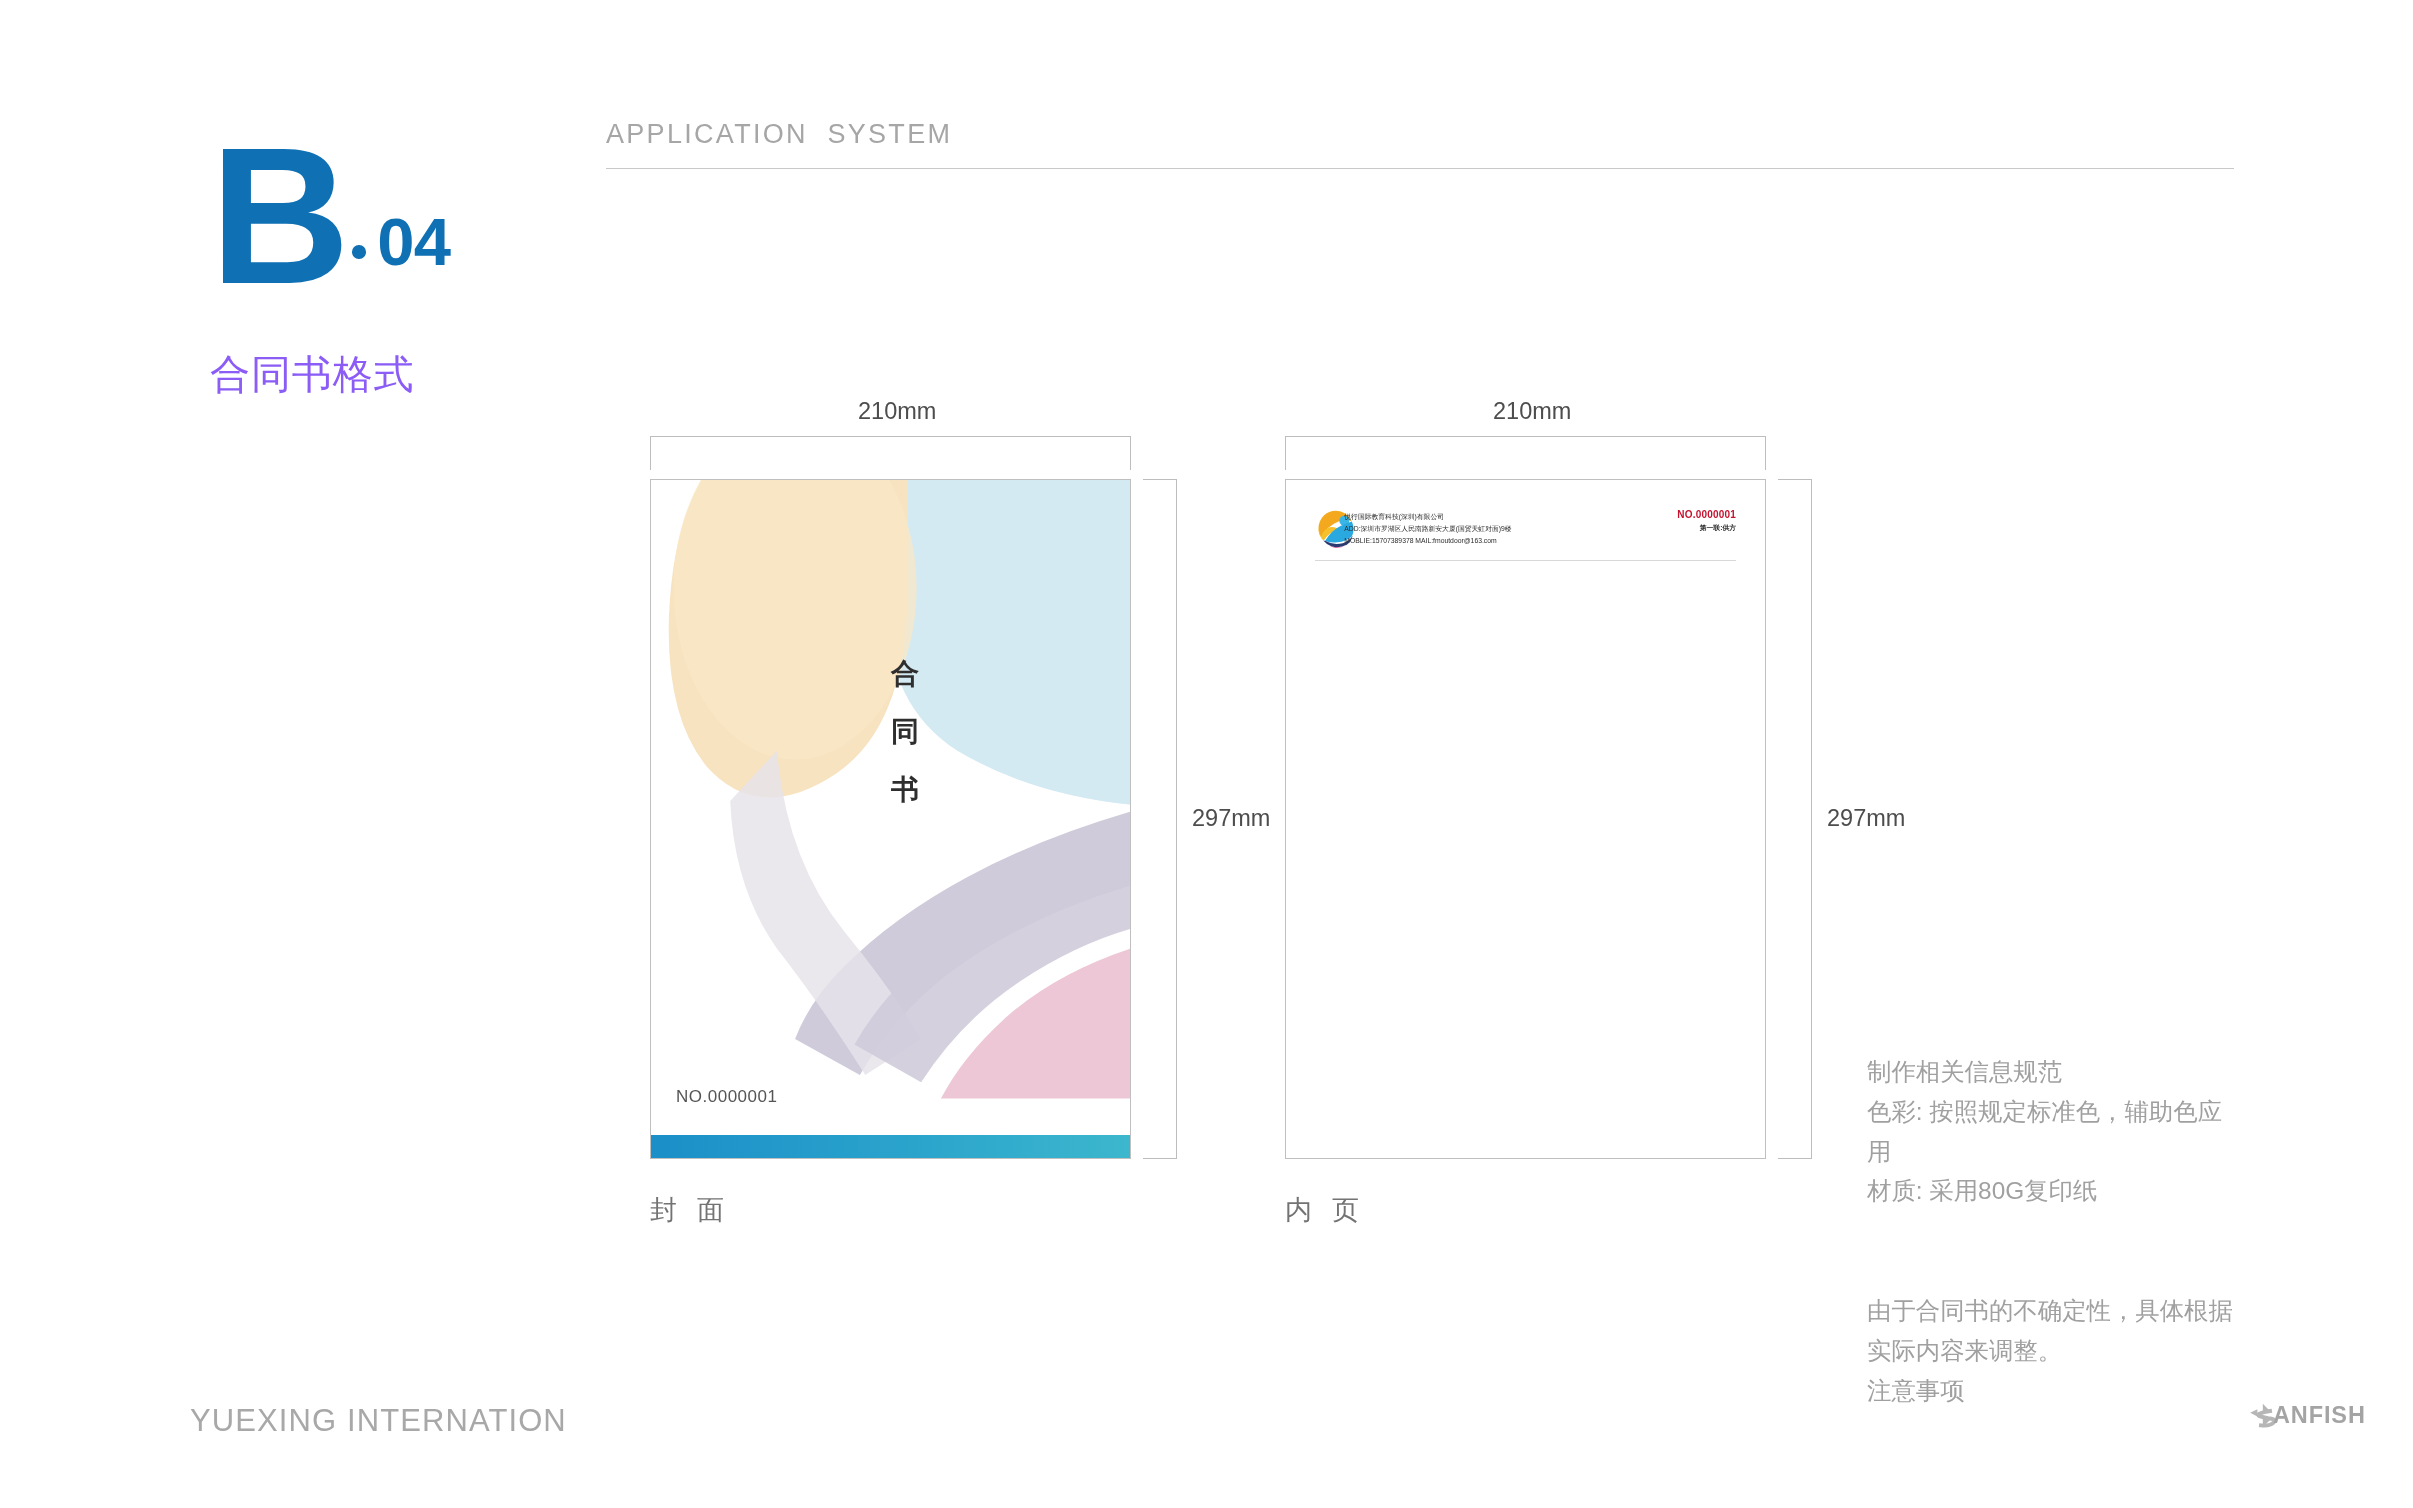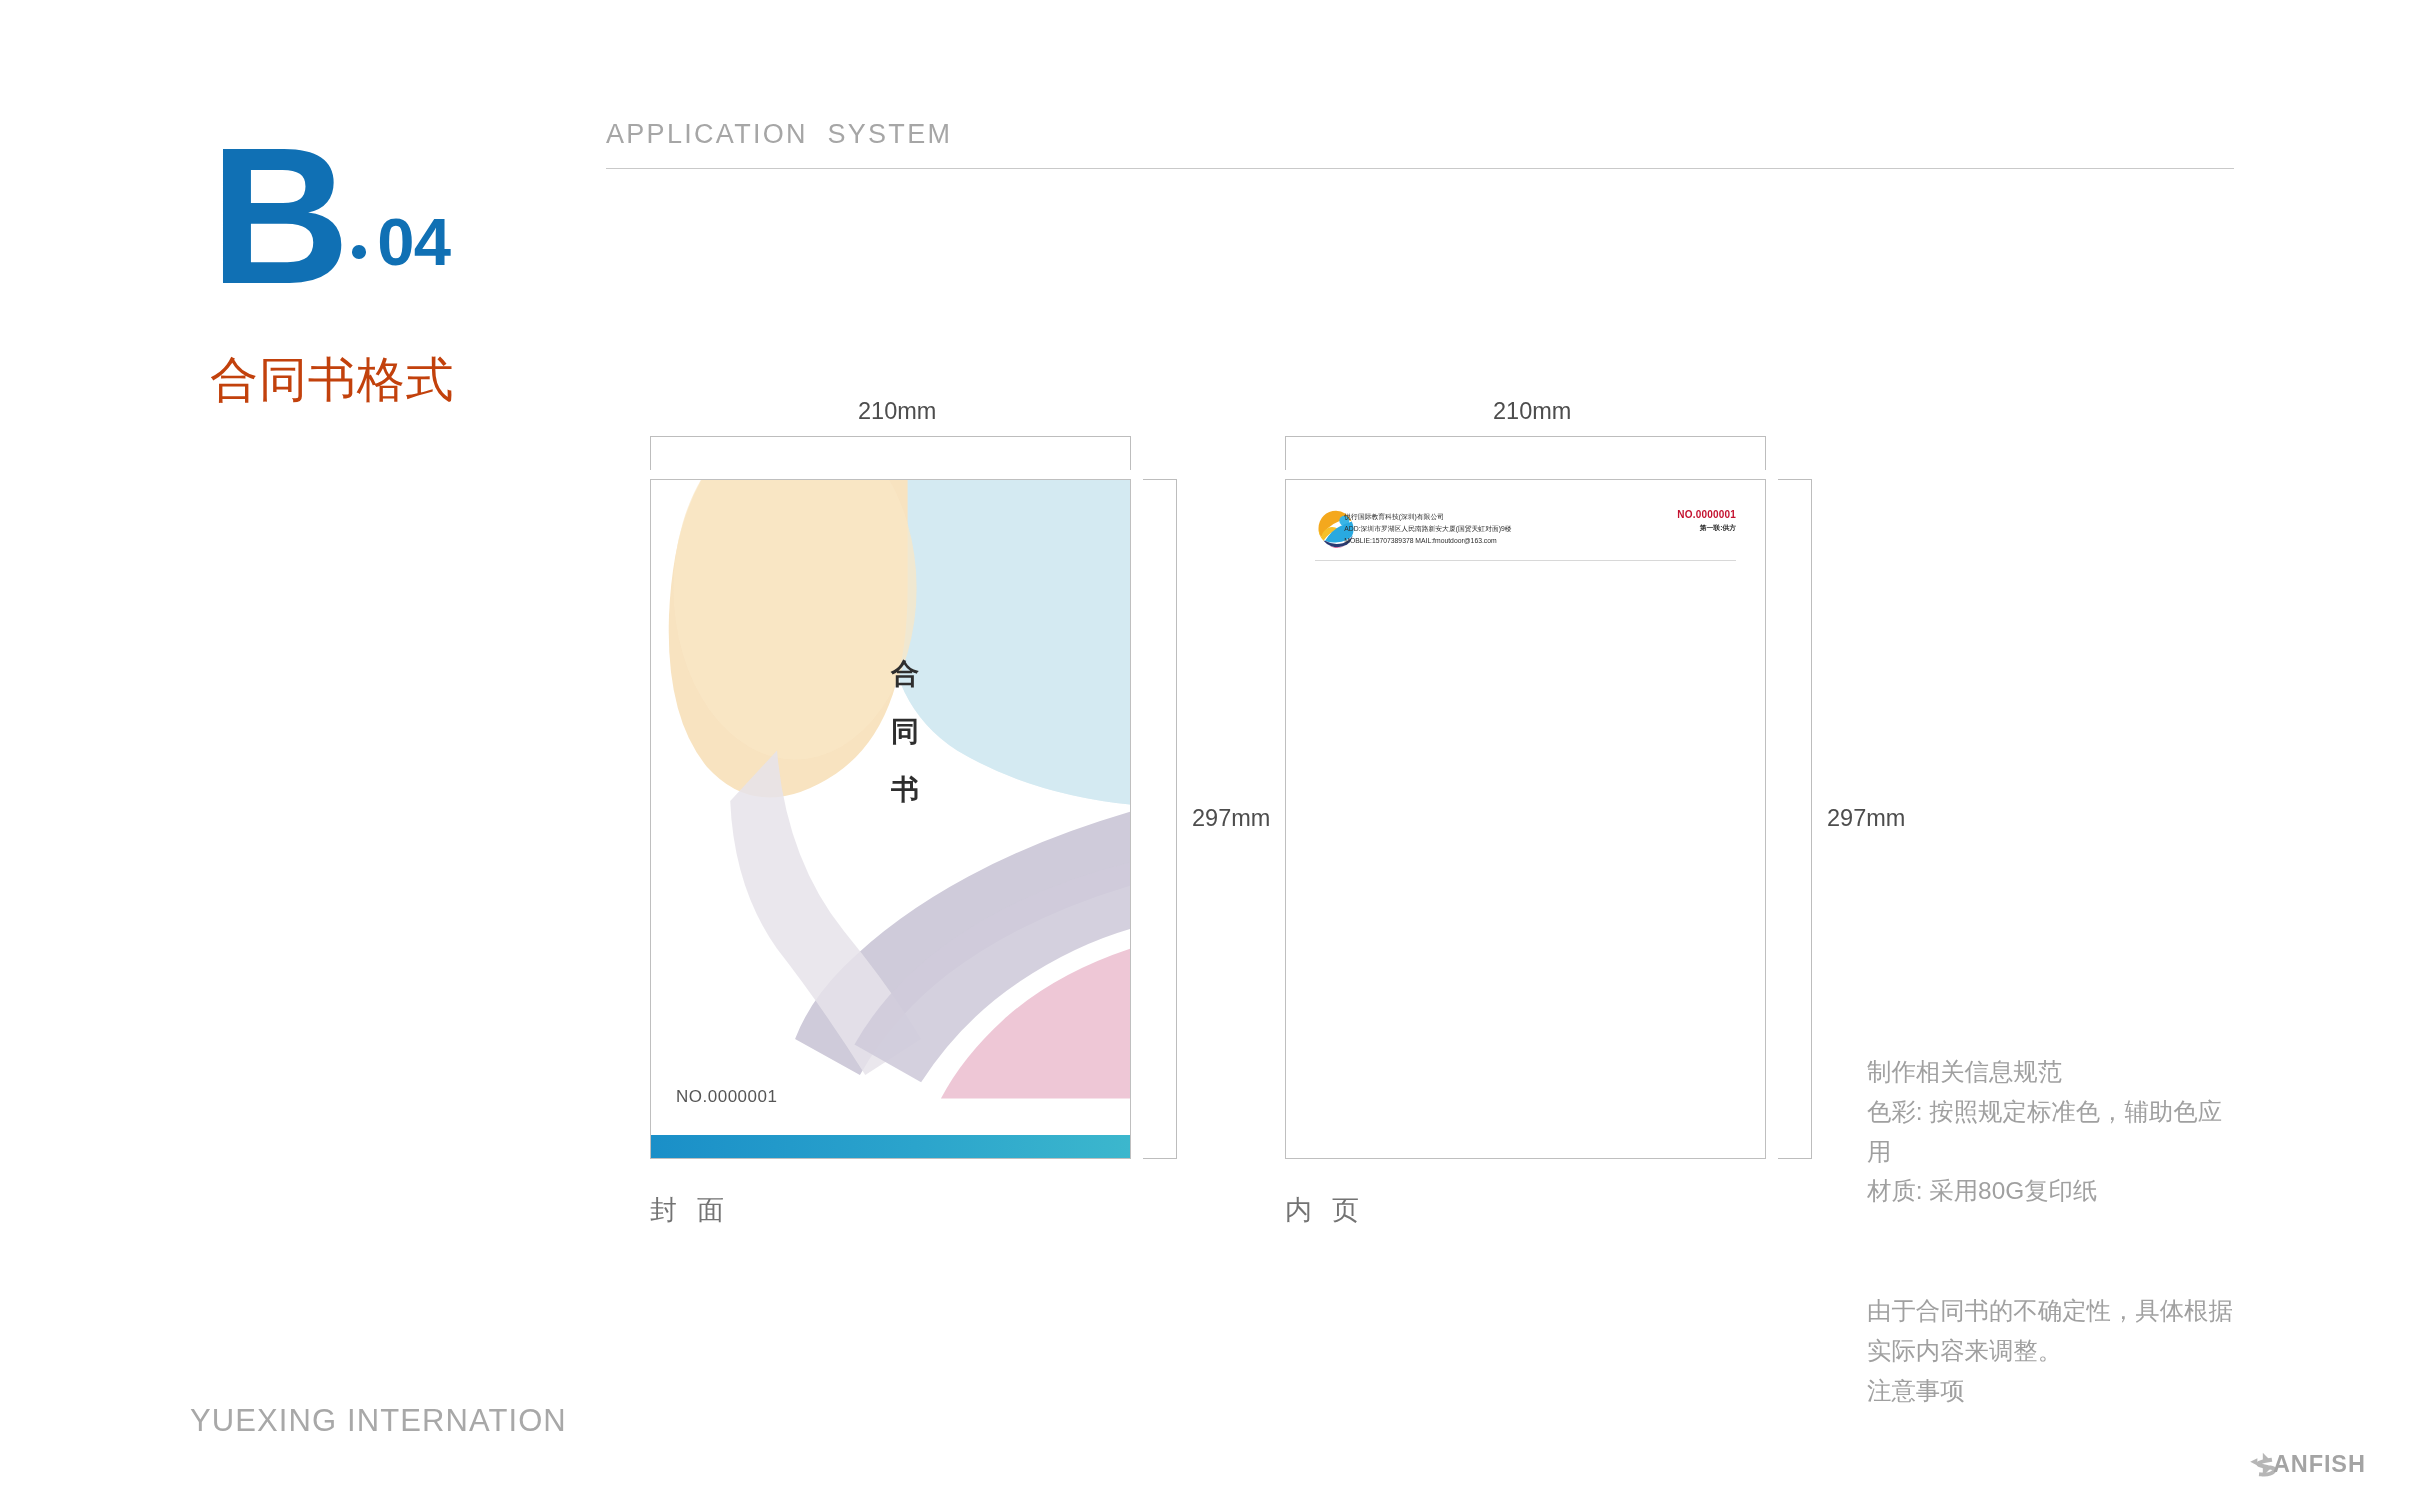--- a/index.html
+++ b/index.html
@@ -68,41 +68,41 @@
     color: #1070b4;
     margin-bottom: 20px;
     letter-spacing: -0.9px;
     margin-top: 36px;
   }
 
   .section-title {
     position: absolute;
     left: 210px;
     top: 348px;
-    font-size: 48px;
+    font-size: 40px;
     line-height: 1.34;
-    color: #c2410c;
+    color: #8b5cf6;
     font-weight: 400;
     letter-spacing: 0.9px;
   }
 
   
   .footer-brand {
     position: absolute;
     left: 190px;
     top: 1403px;
     font-size: 31px;
     letter-spacing: 1.1px;
     color: #a8a8a8;
   }
 
   .sanfish {
     position: absolute;
     left: 2250px;
-    top: 1451px;
+    top: 1402px;
     display: flex;
     align-items: flex-end;
     opacity: 0.62;
   }
   .sanfish-text {
     font-size: 23.5px;
     font-weight: 700;
     letter-spacing: 0.9px;
     color: #6e6e6e;
     margin-left: -8.1px;

